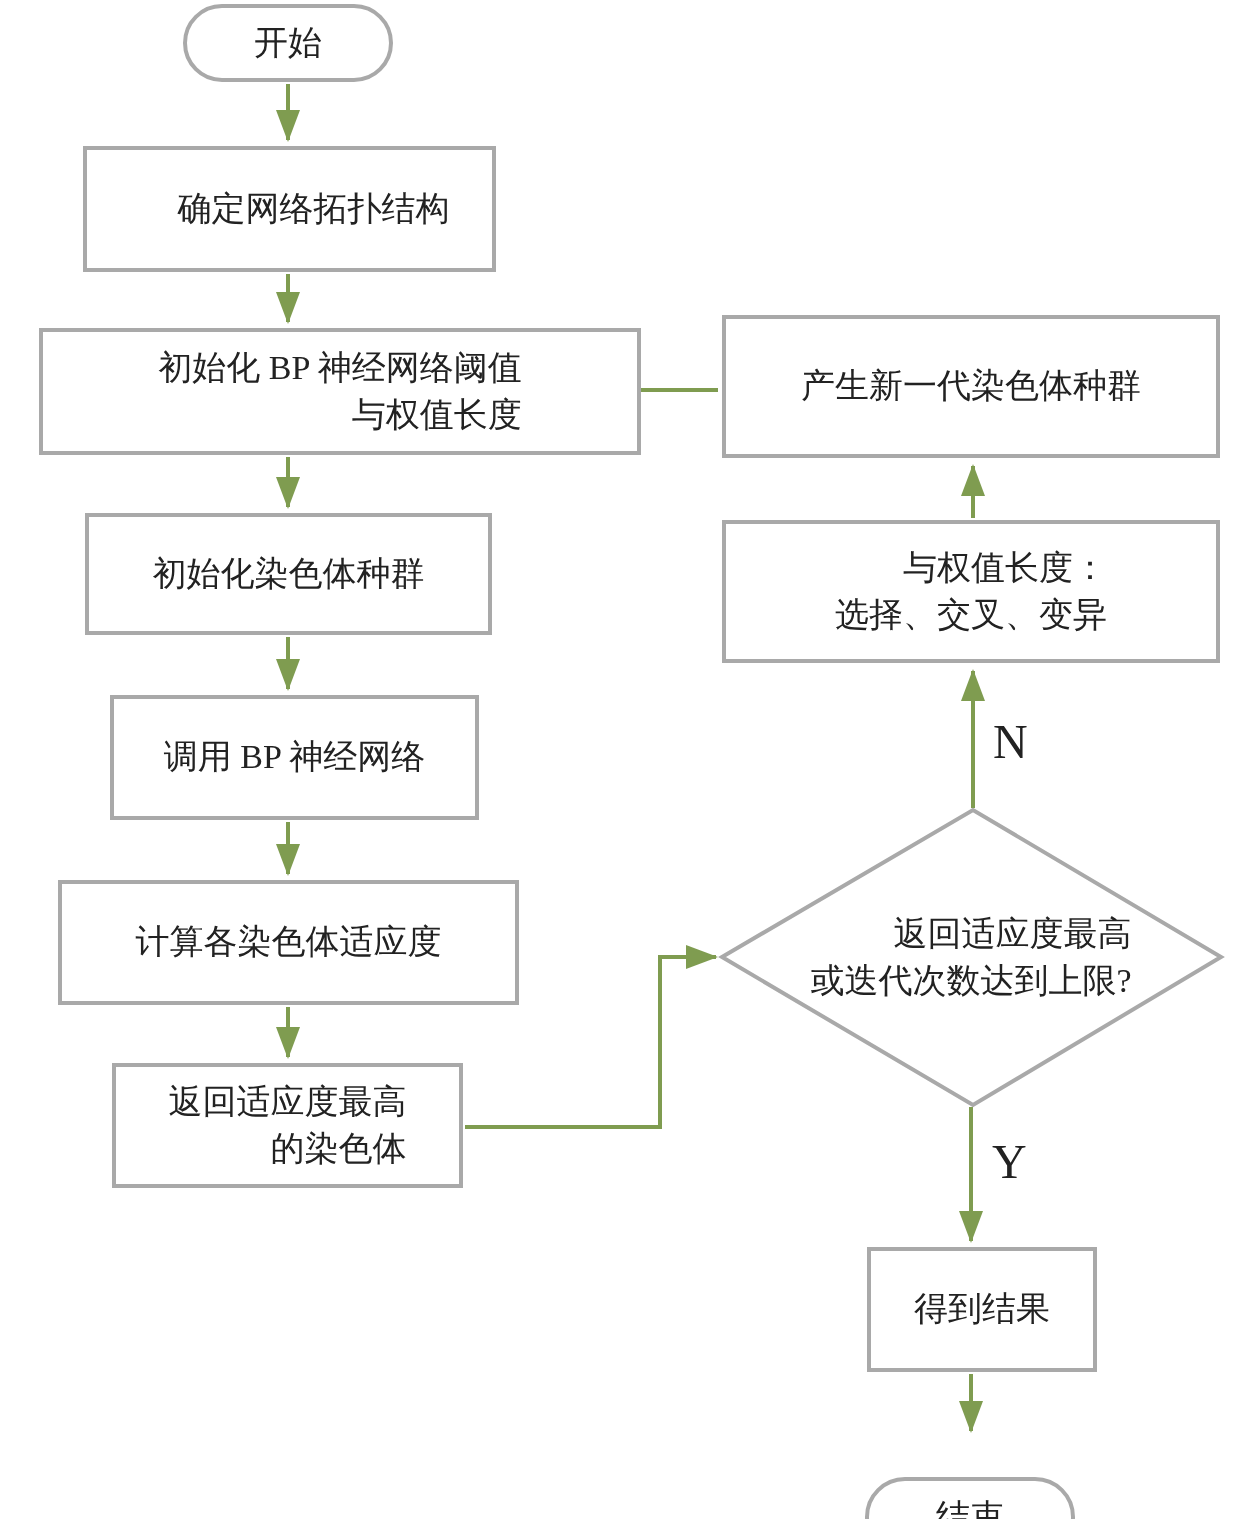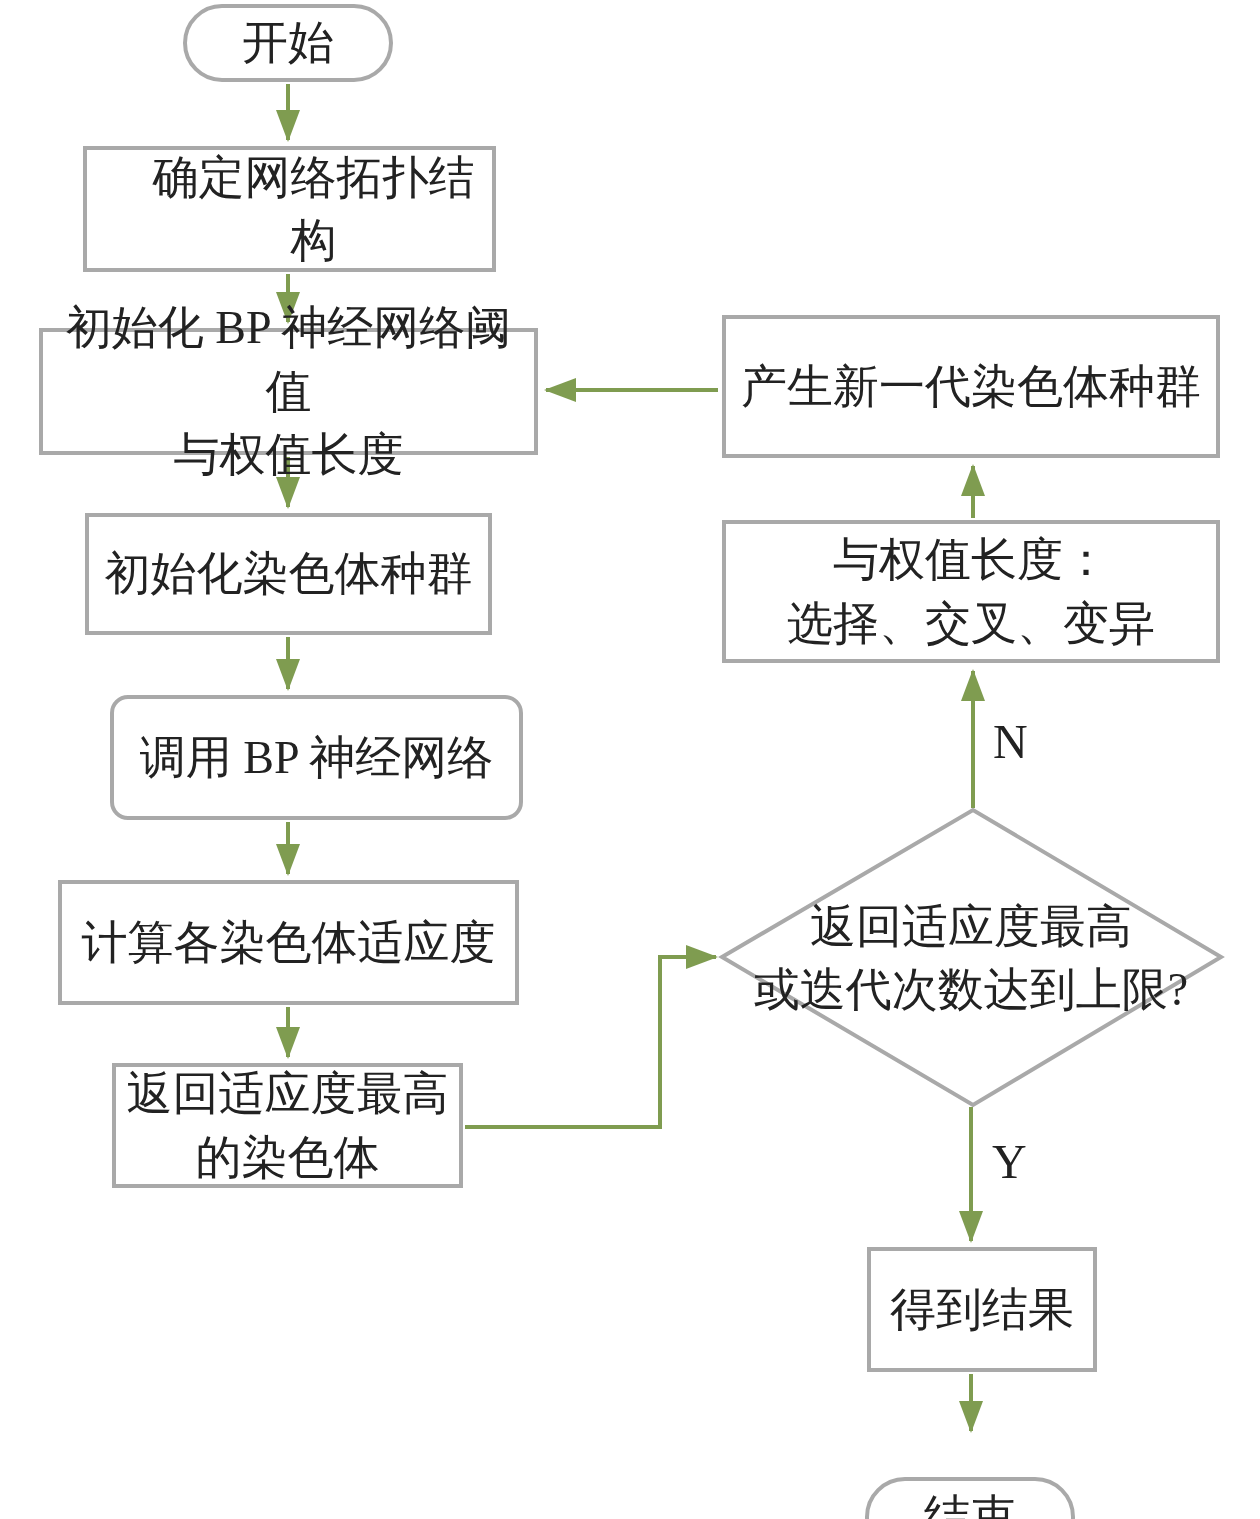--- a/index.html
+++ b/index.html
@@ -17,22 +17,22 @@
     color:var(--text);
     overflow:hidden;
   }
   .edges{position:absolute;left:0;top:0;z-index:0;}
   .edge{fill:none;stroke:var(--arrow);stroke-width:4;}
   .arrowhead{fill:var(--arrow);}
   .diamond-shape{fill:var(--node-fill);stroke:var(--border);stroke-width:4;}
   .node{
     position:absolute;z-index:1;
     display:flex;align-items:center;justify-content:center;
-    text-align:center;white-space:pre-line;
-    font-size:46px;line-height:1.38;
+    text-align:right;white-space:pre-line;
+    font-size:34px;line-height:1.38;
     background:var(--node-fill);
     box-sizing:border-box;
   }
   .rect{border:4px solid var(--border);}
   .stadium{border:4px solid var(--border);border-radius:44px;}
   .diamond-label{background:transparent;z-index:2;}
   .edge-label{
     position:absolute;z-index:2;
     font-size:48px;line-height:1;
     background:transparent;
@@ -63,26 +63,26 @@
     <path class="edge" d="M971,1107 V1241" marker-end="url(#ah)"></path>
     <path class="edge" d="M971,1374 V1431" marker-end="url(#ah)"></path>
 
     <polygon class="diamond-shape" points="722,957 973,810 1221,957 973,1105"></polygon>
   </svg>
 
   <div class="node stadium" style="left:183px;top:4px;width:210px;height:78px;">开始</div>
 
   <div class="node rect" style="left:83px;top:146px;width:413px;height:126px;padding-left:48px;">确定网络拓扑结构</div>
 
-  <div class="node rect" style="left:39px;top:328px;width:499px;height:127px;">初始化 BP 神经网络阈值
+  <div class="node rect" style="left:39px;top:328px;width:602px;height:127px;">初始化 BP 神经网络阈值
 与权值长度</div>
 
   <div class="node rect" style="left:85px;top:513px;width:407px;height:122px;">初始化染色体种群</div>
 
-  <div class="node rect" style="left:110px;top:695px;width:413px;height:125px;border-radius:18px;">调用 BP 神经网络</div>
+  <div class="node rect" style="left:110px;top:695px;width:369px;height:125px;">调用 BP 神经网络</div>
 
   <div class="node rect" style="left:58px;top:880px;width:461px;height:125px;">计算各染色体适应度</div>
 
   <div class="node rect" style="left:112px;top:1063px;width:351px;height:125px;">返回适应度最高
 的染色体</div>
 
   <div class="node rect" style="left:722px;top:315px;width:498px;height:143px;">产生新一代染色体种群</div>
 
   <div class="node rect" style="left:722px;top:520px;width:498px;height:143px;">与权值长度：
 选择、交叉、变异</div>

